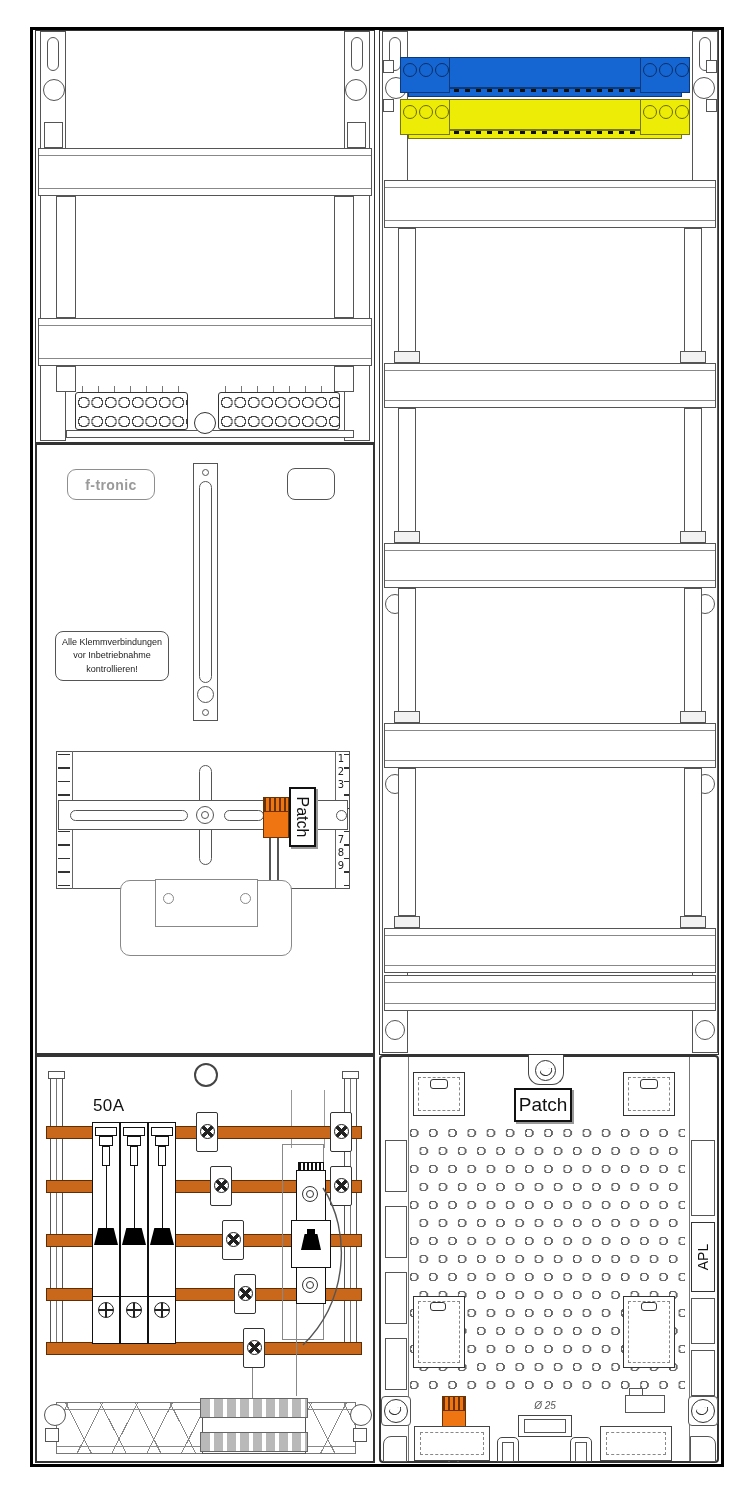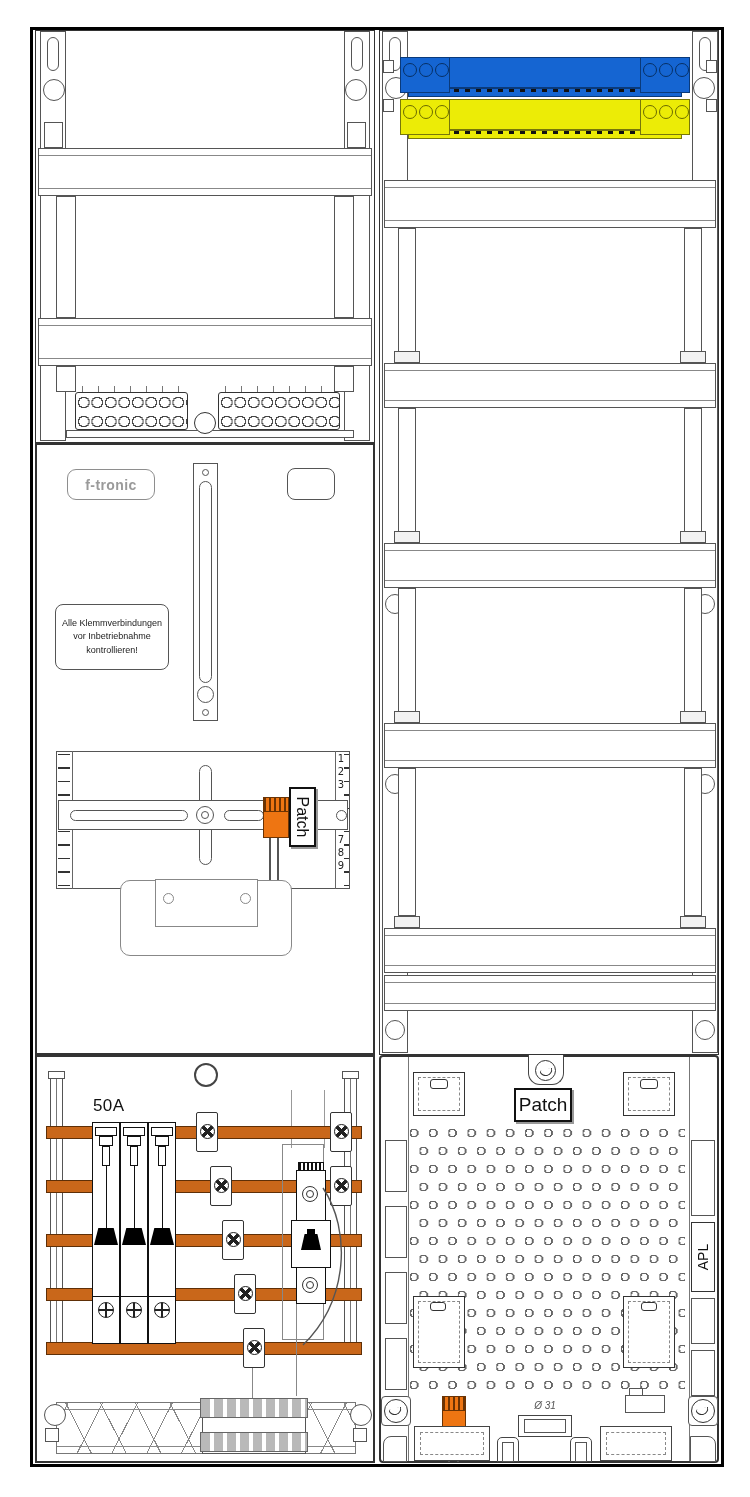--- a/index.html
+++ b/index.html
@@ -97,21 +97,21 @@
   <div class="o" style="left:35px;top:443px;width:340px;height:612px;border-width:2px;border-color:#333"></div>
   <div class="logo" style="left:67px;top:469px;width:88px;height:31px">
       <span>f-tronic</span>
     </div>
   <div class="o t" style="left:287px;top:468px;width:48px;height:32px;border-radius:8px"></div>
   <div class="o t" style="left:193px;top:463px;width:25px;height:258px"></div>
   <div class="o t c" style="left:202px;top:469px;width:7px;height:7px"></div>
   <div class="o t" style="left:199px;top:481px;width:13px;height:202px;border-radius:7px"></div>
   <div class="o t c" style="left:197px;top:686px;width:17px;height:17px"></div>
   <div class="o t c" style="left:202px;top:709px;width:7px;height:7px"></div>
-  <div class="warn" style="left:55px;top:604px;width:114px;height:66px"><span>Alle Klemmverbindungen
+  <div class="warn" style="left:55px;top:631px;width:114px;height:50px"><span>Alle Klemmverbindungen
 vor Inbetriebnahme
 kontrollieren!</span></div>
 
   <div class="o t" style="left:56px;top:751px;width:294px;height:138px"></div>
   <div class="ticks" style="left:58px;top:754px;width:12px;height:57px"></div>
   <div class="ticks" style="left:58px;top:831px;width:12px;height:57px"></div>
   <div class="ln" style="left:72px;top:751px;width:1px;height:138px;background:#666"></div>
   <div class="ln" style="left:335px;top:751px;width:1px;height:138px;background:#666"></div>
   <div class="ticks" style="left:344px;top:754px;width:5px;height:57px"></div>
   <div class="ticks" style="left:344px;top:831px;width:5px;height:57px"></div>
@@ -326,21 +326,21 @@
   <div class="dashedin" style="left:628px;top:1301px;width:42px;height:62px"></div>
   <div class="o t" style="left:641px;top:1302px;width:16px;height:9px;border-radius:3px;border-color:#333"></div>
 
   <div class="o vtext" style="left:691px;top:1222px;width:24px;height:70px;border-color:#333">
       <span style="transform:rotate(-90deg);white-space:nowrap;font-size:14px">APL</span>
     </div>
 
   <div class="odev" style="left:442px;top:1396px;width:24px;height:44px"></div>
   <div class="ln" style="left:448px;top:1440px;width:1.5px;height:22px;background:#555"></div>
   <div class="ln" style="left:457px;top:1440px;width:1.5px;height:22px;background:#555"></div>
-  <div class="a" style="left:512px;top:1400px;width:66px;text-align:center;font-size:10px;font-style:italic;color:#555"><span>Ø 31</span></div>
+  <div class="a" style="left:512px;top:1400px;width:66px;text-align:center;font-size:10px;font-style:italic;color:#555"><span>Ø 25</span></div>
   <div class="o t" style="left:518px;top:1415px;width:54px;height:22px;border-color:#444"></div>
   <div class="o t" style="left:524px;top:1419px;width:42px;height:14px"></div>
   <div class="o t" style="left:629px;top:1388px;width:14px;height:9px"></div>
   <div class="o t" style="left:625px;top:1395px;width:40px;height:18px"></div>
   <div class="o t" style="left:381px;top:1396px;width:30px;height:30px;border-radius:4px"></div>
   <div class="sslot" style="left:384px;top:1399px;width:24px;height:24px"></div>
   <div class="o t" style="left:688px;top:1396px;width:30px;height:30px;border-radius:4px"></div>
   <div class="sslot" style="left:691px;top:1399px;width:24px;height:24px"></div>
   <div class="o t" style="left:414px;top:1426px;width:76px;height:35px;border-color:#444"></div>
   <div class="dashedin" style="left:420px;top:1432px;width:64px;height:23px"></div>

